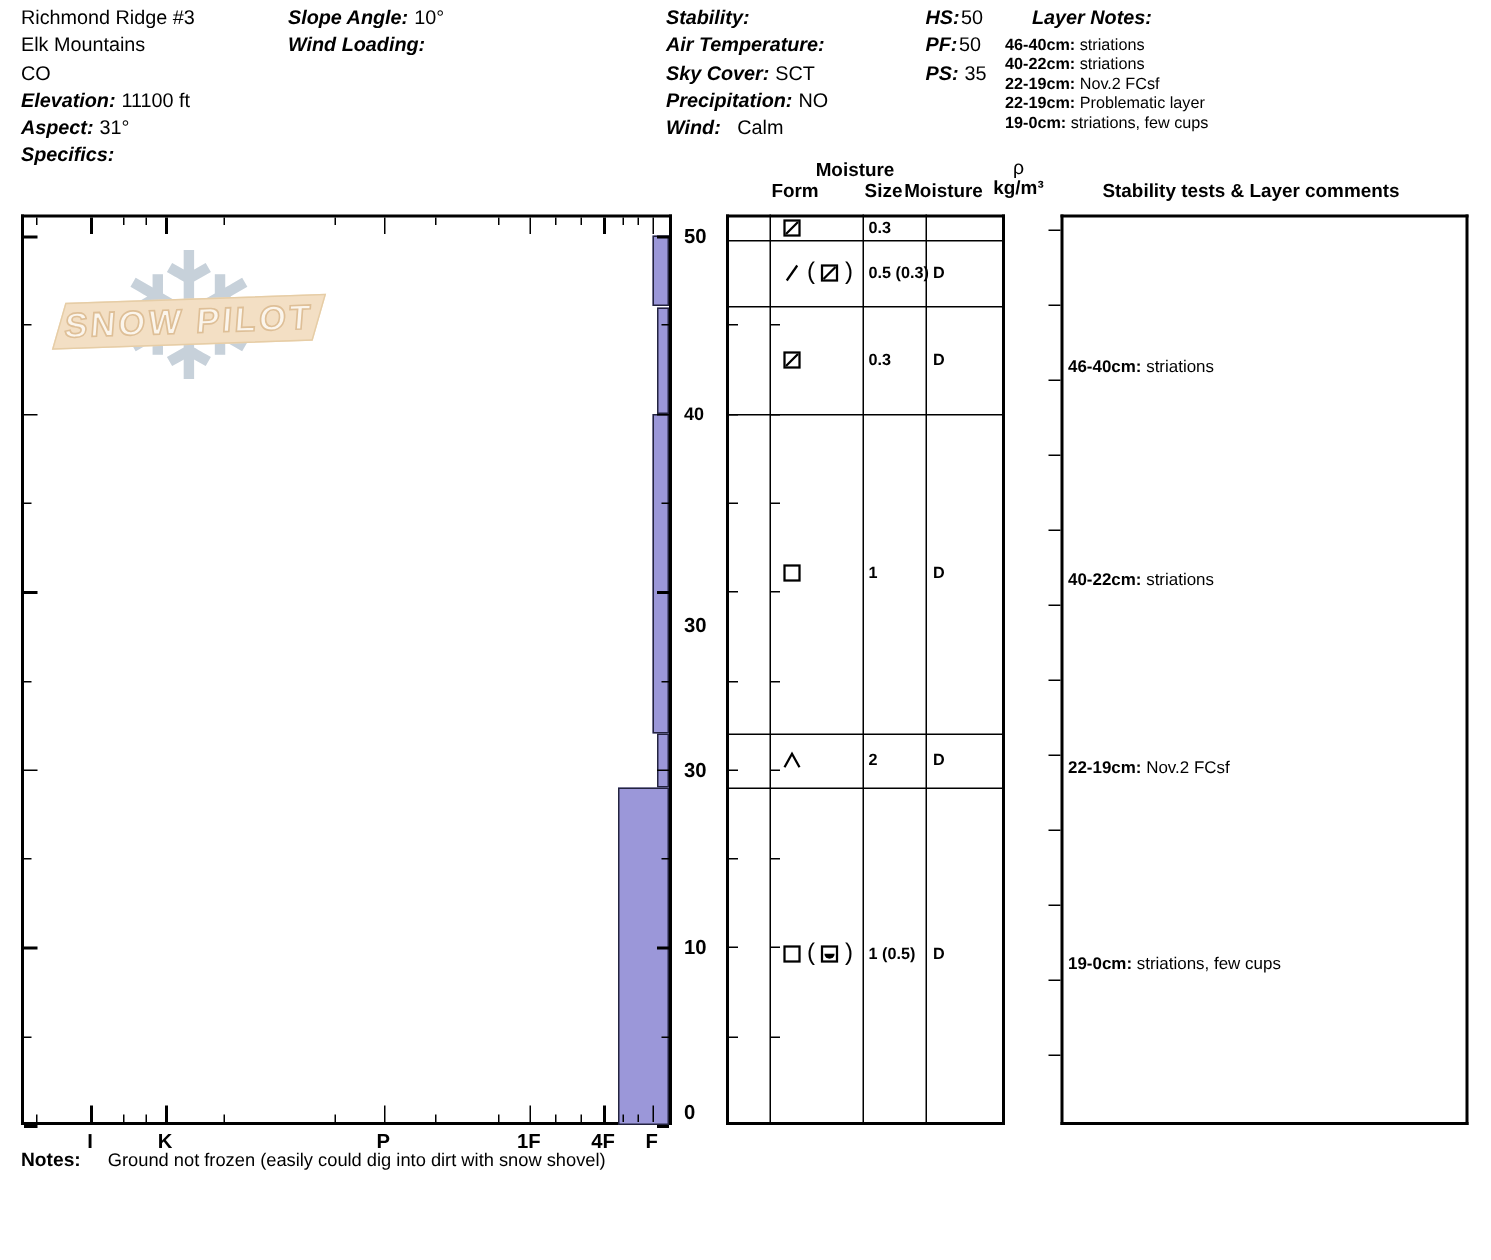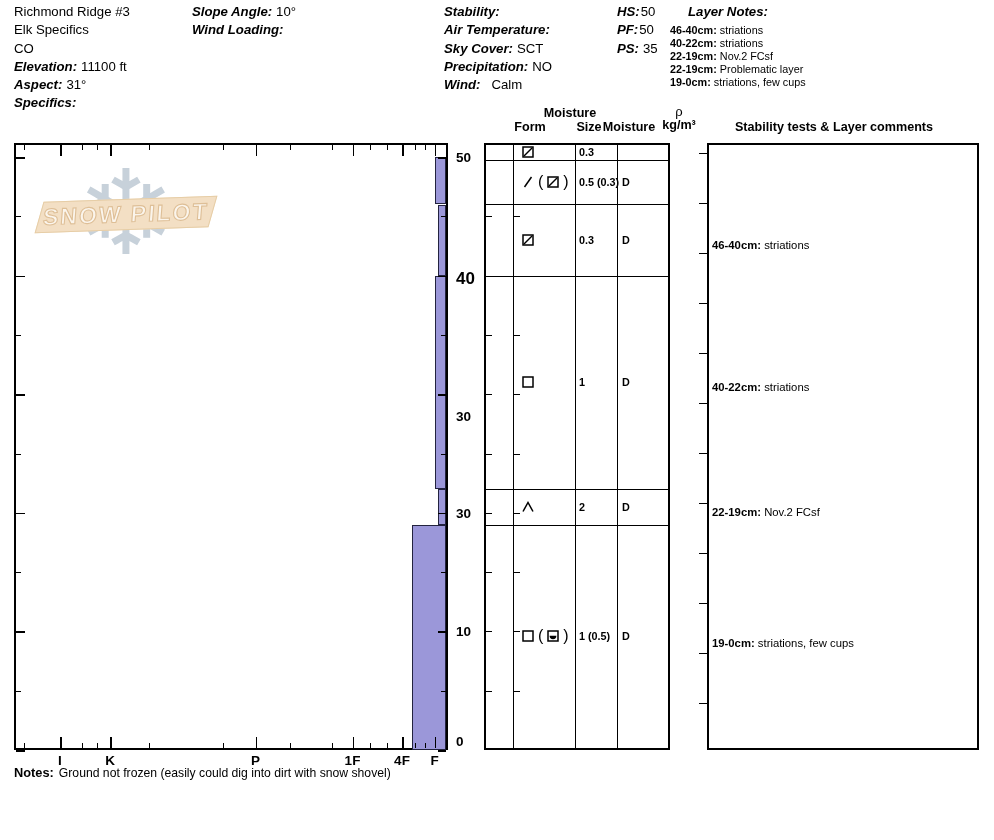--- a/index.html
+++ b/index.html
@@ -5,39 +5,39 @@
   html,body{margin:0;padding:0;background:#fff;}
   .stage{position:relative;width:994px;height:840px;background:#fff;overflow:hidden;
          font-family:"Liberation Sans",sans-serif;color:#000;}
   .hcol{position:absolute;font-size:13.2px;line-height:18.3px;white-space:nowrap;}
   .hcol b{font-weight:700;font-style:italic;}
   .hcol .v{margin-left:4px;}
   .notes-items{position:absolute;font-size:10.8px;line-height:13px;white-space:nowrap;}
   .notes-items b{font-weight:700;}
   .thead{position:absolute;font-weight:700;font-size:12.6px;transform:translateX(-50%);white-space:nowrap;}
   .bottom-notes{position:absolute;left:14px;top:765px;font-size:12.2px;white-space:nowrap;}
-  .bottom-notes b{font-size:12.8px;font-weight:700;margin-right:5px;}
+  .bottom-notes b{font-size:12.8px;font-weight:700;margin-right:18px;}
   .logo{position:absolute;left:38px;top:156px;width:176px;height:118px;}
   .logo .flake{position:absolute;left:50%;top:50%;transform:translate(-50%,-52%);
                font-size:118px;line-height:1;color:#c7d1da;}
   .logo .banner{position:absolute;left:1px;top:43px;width:172px;height:29px;background:#f3dfc4;
                 border:1px solid #e6cda6;transform:rotate(-2deg) skewX(-18deg);
                 display:flex;align-items:center;justify-content:center;}
   .logo .banner span{display:inline-block;transform:skewX(12deg);font-weight:700;font-size:23px;
                 letter-spacing:2px;color:#fbf5ec;-webkit-text-stroke:1.1px #debf97;}
   svg{display:block;}
 </style>
 </head>
 <body>
 
 <div class="stage">
 
   <div class="hcol" style="left:14px;top:3px">
     <div>Richmond Ridge #3</div>
-    <div>Elk Specifics</div>
+    <div>Elk Mountains</div>
     <div>CO</div>
     <div><b>Elevation:</b><span class="v">11100 ft</span></div>
     <div><b>Aspect:</b><span class="v">31°</span></div>
     <div><b>Specifics:</b></div>
   </div>
 
   <div class="hcol" style="left:192px;top:3px">
     <div><b>Slope Angle:</b><span class="v">10°</span></div>
     <div><b>Wind Loading:</b><span class="v"></span></div>
   </div>
@@ -122,21 +122,21 @@
       <div style="left: 387px; top: 145px; width: 1px; height: 5px; background: rgb(0, 0, 0); position: absolute;"></div>
       <div style="left: 415px; top: 743px; width: 1px; height: 5px; background: rgb(0, 0, 0); position: absolute;"></div>
       <div style="left: 415px; top: 145px; width: 1px; height: 5px; background: rgb(0, 0, 0); position: absolute;"></div>
       <div style="left: 425px; top: 743px; width: 1px; height: 5px; background: rgb(0, 0, 0); position: absolute;"></div>
       <div style="left: 425px; top: 145px; width: 1px; height: 5px; background: rgb(0, 0, 0); position: absolute;"></div>
       <div style="left: 438px; top: 157px; width: 8px; height: 1.5px; background: rgb(0, 0, 0); position: absolute;"></div>
       <div style="left: 16px; top: 157px; width: 9px; height: 1.5px; background: rgb(0, 0, 0); position: absolute;"></div>
       <div style="left: 456px; top: 150px; font-weight: 700; font-size: 13.5px; position: absolute;">50</div>
       <div style="left: 438px; top: 275.6px; width: 8px; height: 1.5px; background: rgb(0, 0, 0); position: absolute;"></div>
       <div style="left: 16px; top: 275.6px; width: 9px; height: 1.5px; background: rgb(0, 0, 0); position: absolute;"></div>
-      <div style="left: 456px; top: 268.6px; font-weight: 700; font-size: 17px; position: absolute;">40</div>
+      <div style="left: 456px; top: 268.6px; font-weight: 700; font-size: 12px; position: absolute;">40</div>
       <div style="left: 438px; top: 394.2px; width: 8px; height: 1.5px; background: rgb(0, 0, 0); position: absolute;"></div>
       <div style="left: 16px; top: 394.2px; width: 9px; height: 1.5px; background: rgb(0, 0, 0); position: absolute;"></div>
       <div style="left: 456px; top: 409px; font-weight: 700; font-size: 13.5px; position: absolute;">30</div>
       <div style="left: 438px; top: 512.8px; width: 8px; height: 1.5px; background: rgb(0, 0, 0); position: absolute;"></div>
       <div style="left: 16px; top: 512.8px; width: 9px; height: 1.5px; background: rgb(0, 0, 0); position: absolute;"></div>
       <div style="left: 456px; top: 505.8px; font-weight: 700; font-size: 13.5px; position: absolute;">30</div>
       <div style="left: 438px; top: 631.4px; width: 8px; height: 1.5px; background: rgb(0, 0, 0); position: absolute;"></div>
       <div style="left: 16px; top: 631.4px; width: 9px; height: 1.5px; background: rgb(0, 0, 0); position: absolute;"></div>
       <div style="left: 456px; top: 624.4px; font-weight: 700; font-size: 13.5px; position: absolute;">10</div>
       <div style="left: 438px; top: 750px; width: 8px; height: 1.5px; background: rgb(0, 0, 0); position: absolute;"></div>

